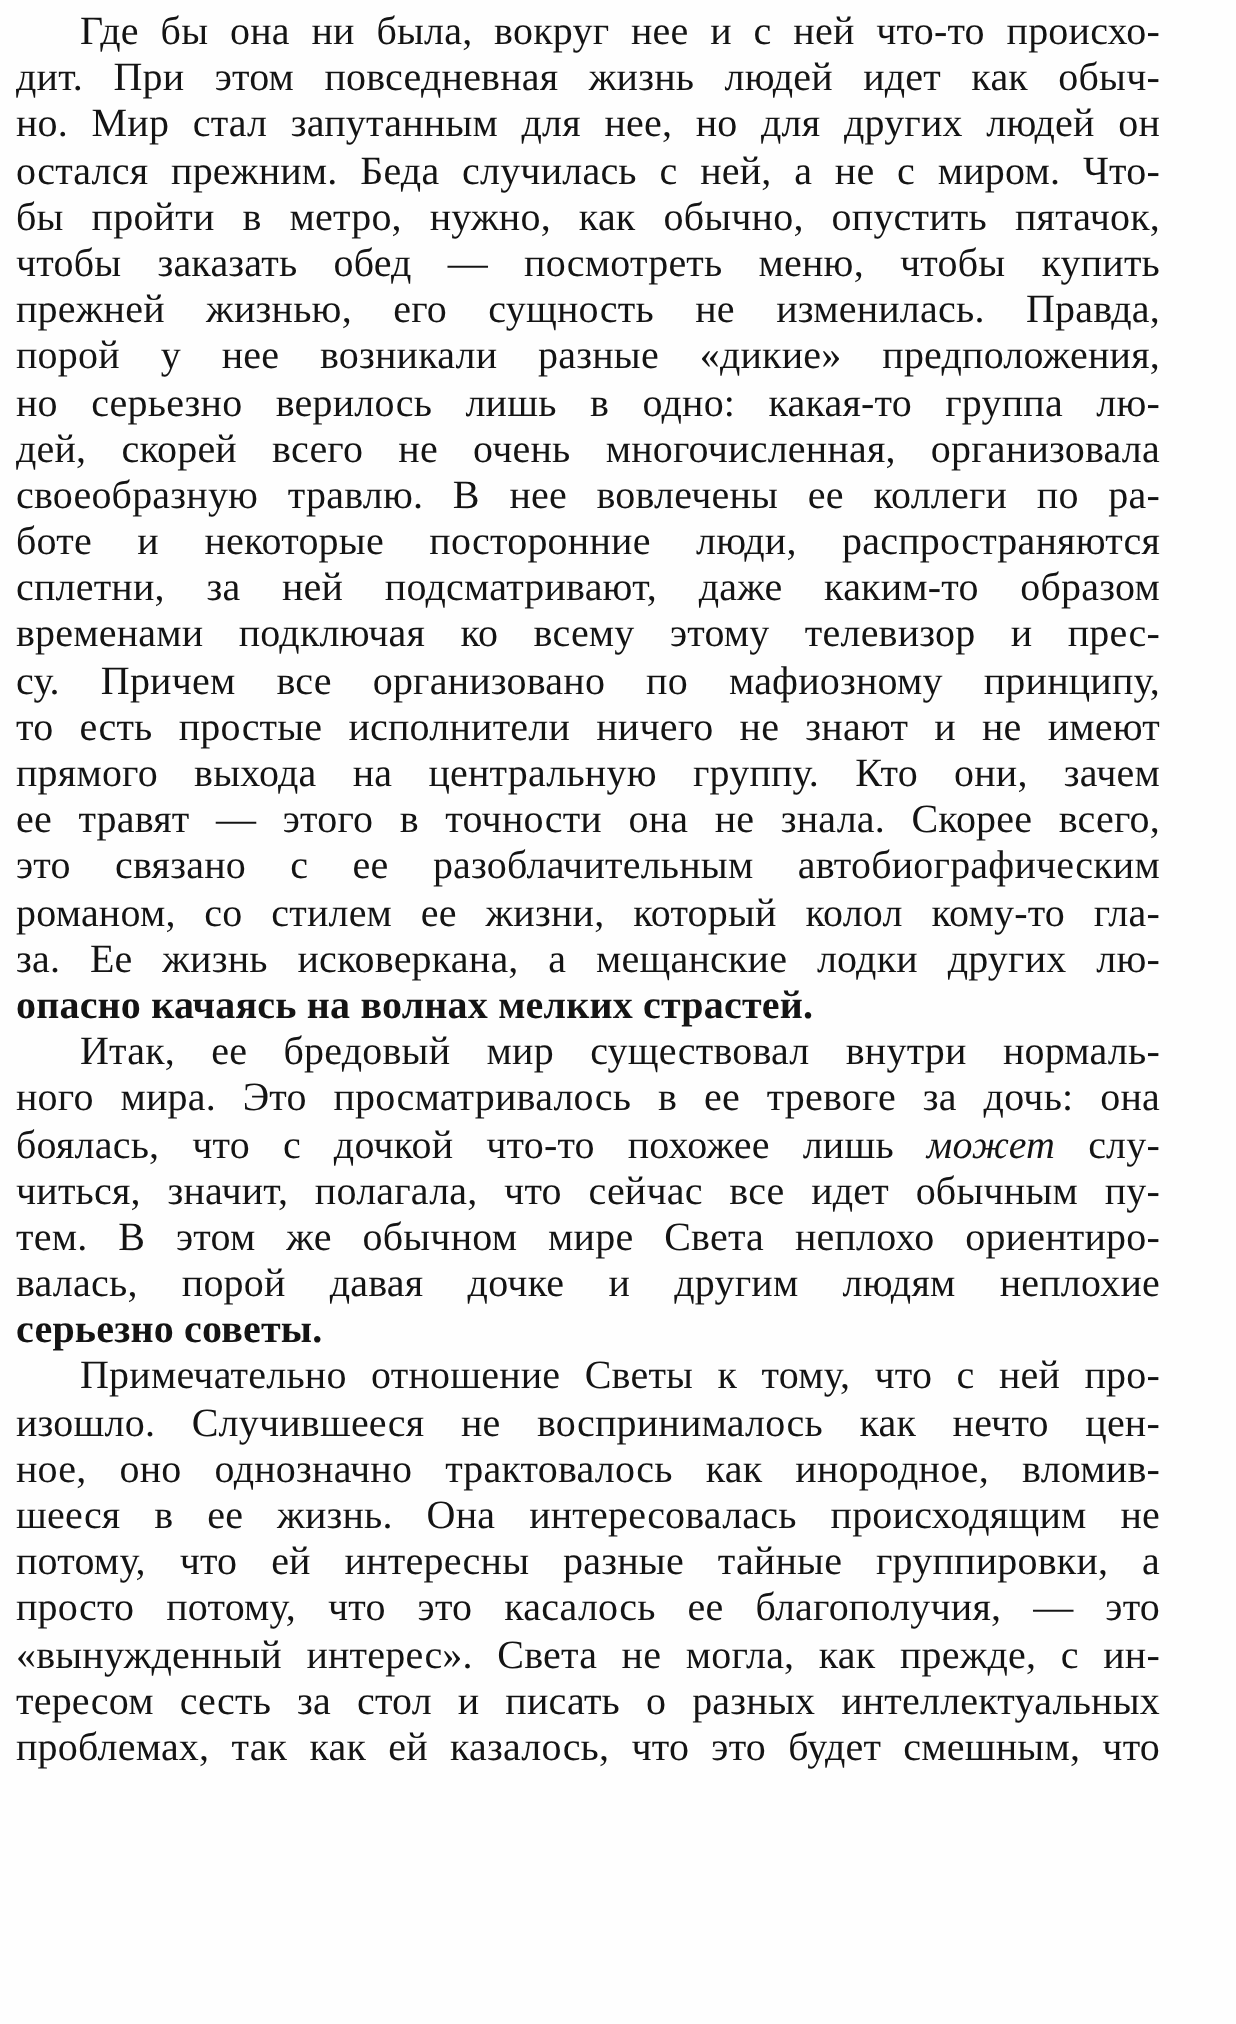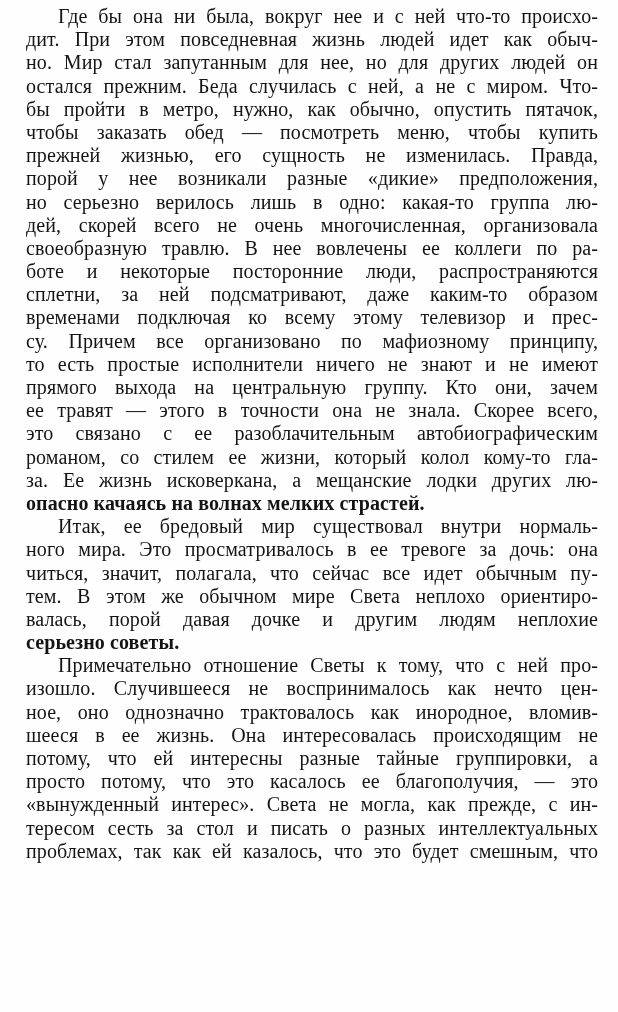--- a/index.html
+++ b/index.html
@@ -10,21 +10,21 @@
     position: relative;
     width: 618px;
     height: 1012px;
     background: #fefefe;
     overflow: hidden;
     font-family: "Liberation Serif", "DejaVu Serif", serif;
     color: #141414;
   }
   .text-block {
     position: absolute;
-    left: 26px;
+    left: 8px;
     top: 5px;
     width: 572px;
     font-size: 20px;
     line-height: 23.2px;
     letter-spacing: 0.1px;
   }
   .line {
     text-align: justify;
     text-align-last: justify;
     height: 23.2px;
@@ -75,20 +75,21 @@
       <div class="line">су. Причем все организовано по мафиозному принципу,</div>
       <div class="line">то есть простые исполнители ничего не знают и не имеют</div>
       <div class="line">прямого выхода на центральную группу. Кто они, зачем</div>
       <div class="line">ее травят — этого в точности она не знала. Скорее всего,</div>
       <div class="line">это связано с ее разоблачительным автобиографическим</div>
       <div class="line">романом, со стилем ее жизни, который колол кому-то гла-</div>
       <div class="line">за. Ее жизнь исковеркана, а мещанские лодки других лю-</div>
       <div class="line last">опасно качаясь на волнах мелких страстей.</div>
       <div class="line first">Итак, ее бредовый мир существовал внутри нормаль-</div>
       <div class="line">ного мира. Это просматривалось в ее тревоге за дочь: она</div>
+      <div class="line">боялась, что с дочкой что-то похожее лишь <i>может</i> слу-</div>
       <div class="line">читься, значит, полагала, что сейчас все идет обычным пу-</div>
       <div class="line">тем. В этом же обычном мире Света неплохо ориентиро-</div>
       <div class="line">валась, порой давая дочке и другим людям неплохие</div>
       <div class="line last">серьезно советы.</div>
       <div class="line first">Примечательно отношение Светы к тому, что с ней про-</div>
       <div class="line">изошло. Случившееся не воспринималось как нечто цен-</div>
       <div class="line">ное, оно однозначно трактовалось как инородное, вломив-</div>
       <div class="line">шееся в ее жизнь. Она интересовалась происходящим не</div>
       <div class="line">потому, что ей интересны разные тайные группировки, а</div>
       <div class="line">просто потому, что это касалось ее благополучия, — это</div>

